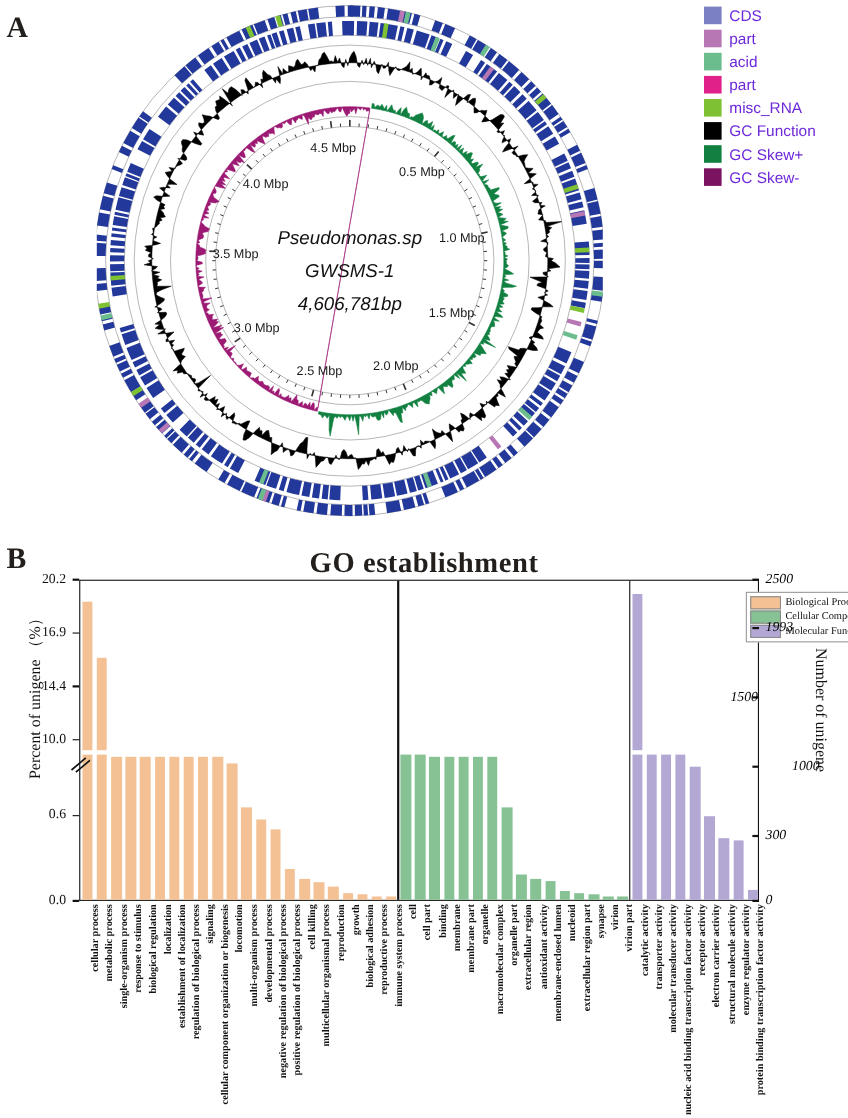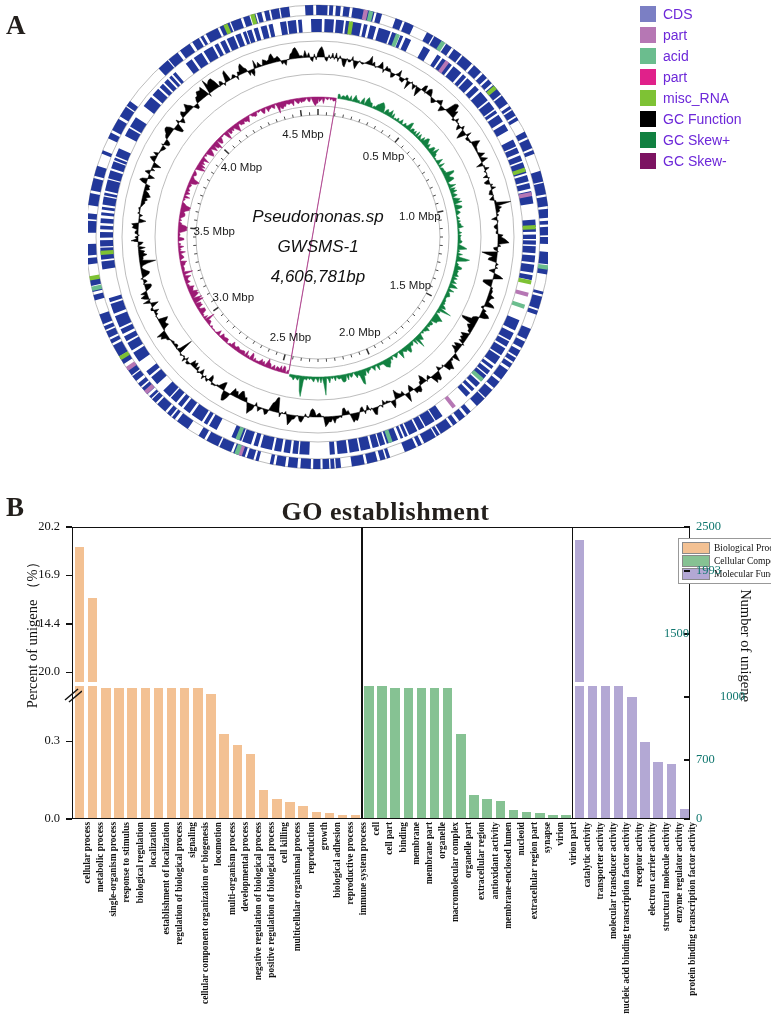--- a/index.html
+++ b/index.html
@@ -32,21 +32,21 @@
   .bars-layer{position:absolute;left:0;top:0;width:100%;height:100%;}
   .bar{position:absolute;bottom:0;}
   .bar.upper{bottom:auto;}
   .grp-div{position:absolute;top:0;bottom:0;width:1.6px;background:#111;}
 
   
   #axis-break{position:absolute;left:64px;top:160px;width:18px;height:16px;}
 
   .ytick{position:absolute;width:6px;height:1.4px;background:#111;}
   .ylab{position:absolute;font-family:"Liberation Serif",serif;font-size:12.5px;color:#111;text-align:right;width:40px;}
-  .ylab-r{position:absolute;font-family:"Liberation Serif",serif;font-size:12.5px;color:#0f766e;text-align:left;width:44px;}
+  .ylab-r{position:absolute;font-family:"Liberation Serif",serif;font-size:12.5px;color:#000000;text-align:left;width:44px;font-style:italic;}
   .ytick-r{position:absolute;width:6px;height:1.4px;background:#111;}
 
   #ytitle-left{position:absolute;left:-63px;top:95px;width:190px;transform:rotate(-90deg);
        font-family:"Liberation Serif",serif;font-size:14.5px;color:#111;text-align:center;}
   #ytitle-right{position:absolute;left:650px;top:110px;width:190px;transform:rotate(90deg);
        font-family:"Liberation Serif",serif;font-size:14.5px;color:#111;text-align:center;}
 
   #go-legend{position:absolute;left:605px;top:10px;border:1px solid #999;background:#fff;padding:2px 3px;}
   .gl-row{display:flex;align-items:center;height:12px;margin:1px 0;}
   .gl-sw{width:26px;height:10px;flex:0 0 26px;border:1px solid #8a8a8a;}
@@ -580,35 +580,35 @@
           <div class="gl-sw" style="background: rgb(179, 168, 212);"></div>
           <div class="gl-tx">Molecular Function</div>
         </div>
       </div>
   </div>
 
   <div id="axis-ticks-left">
       <div class="ytick" style="left: 66px; top: 291.3px;"></div>
       <div class="ylab" style="left: 20px; top: 284px;">0.0</div>
       <div class="ytick" style="left: 66px; top: 213.653px;"></div>
-      <div class="ylab" style="left: 20px; top: 206.353px;">0.3</div>
+      <div class="ylab" style="left: 20px; top: 206.353px;">0.6</div>
       <div class="ytick" style="left: 66px; top: 144.755px;"></div>
-      <div class="ylab" style="left: 20px; top: 137.455px;">20.0</div>
+      <div class="ylab" style="left: 20px; top: 137.455px;">10.0</div>
       <div class="ytick" style="left: 66px; top: 96.2697px;"></div>
       <div class="ylab" style="left: 20px; top: 88.9697px;">14.4</div>
       <div class="ytick" style="left: 66px; top: 47.7848px;"></div>
       <div class="ylab" style="left: 20px; top: 40.4848px;">16.9</div>
       <div class="ytick" style="left: 66px; top: -0.7px;"></div>
       <div class="ylab" style="left: 20px; top: -8px;">20.2</div>
     </div>
   <div id="axis-ticks-right">
       <div class="ytick-r" style="left: 684px; top: 291.3px;"></div>
       <div class="ylab-r" style="left: 696px; top: 284px;">0</div>
       <div class="ytick-r" style="left: 684px; top: 232.3px;"></div>
-      <div class="ylab-r" style="left: 696px; top: 225px;">700</div>
+      <div class="ylab-r" style="left: 696px; top: 225px;">300</div>
       <div class="ytick-r" style="left: 684px; top: 169.3px;"></div>
       <div class="ylab-r" style="left: 720px; top: 162px;">1000</div>
       <div class="ytick-r" style="left: 684px; top: 106.3px;"></div>
       <div class="ylab-r" style="left: 664px; top: 99px;">1500</div>
       <div class="ytick-r" style="left: 684px; top: 43.3px;"></div>
       <div class="ylab-r" style="left: 696px; top: 36px;">1993</div>
       <div class="ytick-r" style="left: 684px; top: -0.7px;"></div>
       <div class="ylab-r" style="left: 696px; top: -8px;">2500</div>
     </div>
 

